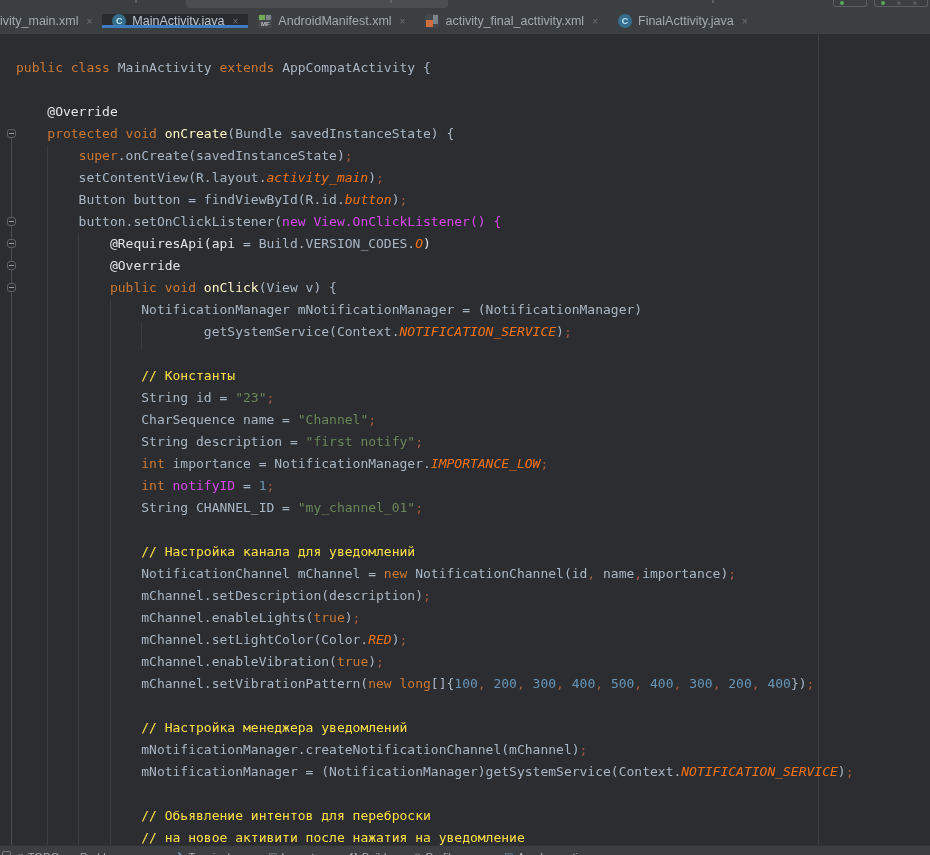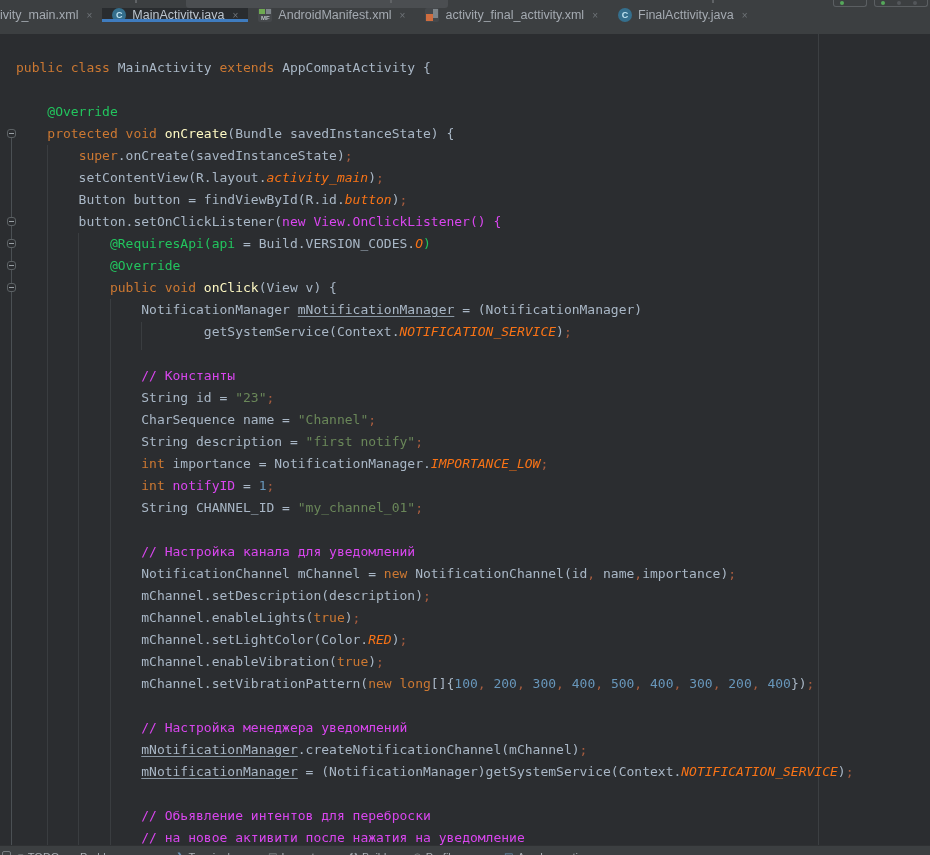--- a/index.html
+++ b/index.html
@@ -11,21 +11,21 @@
   .topstrip { position:absolute; left:0; top:0; width:930px; height:8px; background:#3c3f41; }
   .runconfig-partial { position:absolute; left:186px; top:0; width:262px; height:8px;
                        background:#4b4e51; border-radius:0 0 3px 3px; }
   .widget-box { position:absolute; top:0; height:7px; border:1px solid #5b5f62; border-top:none;
                 border-radius:0 0 3px 3px; }
   .widget-box .gdot { position:absolute; top:1px; width:4px; height:4px; border-radius:50%; }
   .tickdot { position:absolute; top:0; width:2px; height:3px; background:#606366; }
 
   
   .tabbar { position:absolute; left:0; top:8px; width:930px; height:26px; background:#3c3f41;
-            display:flex; align-items:flex-start; }
+            display:flex; align-items:center; }
   .tab { position:relative; display:flex; align-items:center; padding:0 10px; cursor:default;
          font-size:12.5px; color:#a4aab1; white-space:nowrap; }
   .tab.partial { padding-left:0; }
   .tab.active { background:#292c2f; color:#bcc5ce; }
   .tab.active::after { content:""; position:absolute; left:0; right:0; bottom:0; height:3px;
                        background:#3f7cbf; }
   .tab .close { margin-left:8px; font-size:10px; color:#6f7478; }
   .tab .ticon { margin-right:6px; position:relative; width:14px; height:14px; flex:0 0 14px; }
   .ic-class { border-radius:50%; background:#356f8d; color:#bfe3f1; font-size:9px; font-weight:bold;
               text-align:center; line-height:14px; }
@@ -48,28 +48,28 @@
               border-radius:3px; background:#2b2d30; z-index:3; }
   .fold-ico::after { content:""; position:absolute; left:1px; top:3px; width:5px; height:1px;
                      background:#9aa0a5; }
   .code { position:absolute; left:0; top:23px; width:820px;
           font-family:"DejaVu Sans Mono", monospace; font-size:13px; line-height:22px;
           white-space:pre; z-index:2; }
   .code-line { height:22px; padding-left:16px; }
   .tok-kw  { color:#cc7832; }
   .tok-pl  { color:#a9b7c6; }
   .tok-decl{ color:#fef9c3; }
-  .tok-ann { color:#22c55e; }
+  .tok-ann { color:#e5e5e5; }
   .tok-str { color:#6a8759; }
   .tok-num { color:#6897bb; }
   .tok-cst { color:#f97316; font-style:italic; }
-  .tok-cmt { color:#d946ef; }
+  .tok-cmt { color:#fde047; }
   .tok-dim { color:#d946ef; }
   .tok-pun { color:#a85d3f; }
-  .tok-upl { color:#a9b7c6; text-decoration:underline; text-decoration-color:#8a97a3;
+  .tok-upl { color:#a9b7c6; text-decoration-color:#8a97a3;
              text-underline-offset:2px;text-align:right; }
 
   
   .statusbar { position:absolute; left:0; top:845px; width:930px; height:22px; background:#3c3f41;
                border-top:1px solid #2f3133; font-size:11px; color:#a9aeb4; }
   .sb-item { position:absolute; top:0; height:22px; display:flex; align-items:center; gap:4px; }
   .sb-ico { font-size:10px; line-height:22px; }
   .sb-corner { position:absolute; left:2px; top:5px; width:9px; height:9px; border:1px solid #787d81;
                border-radius:2px; }
 </style>

